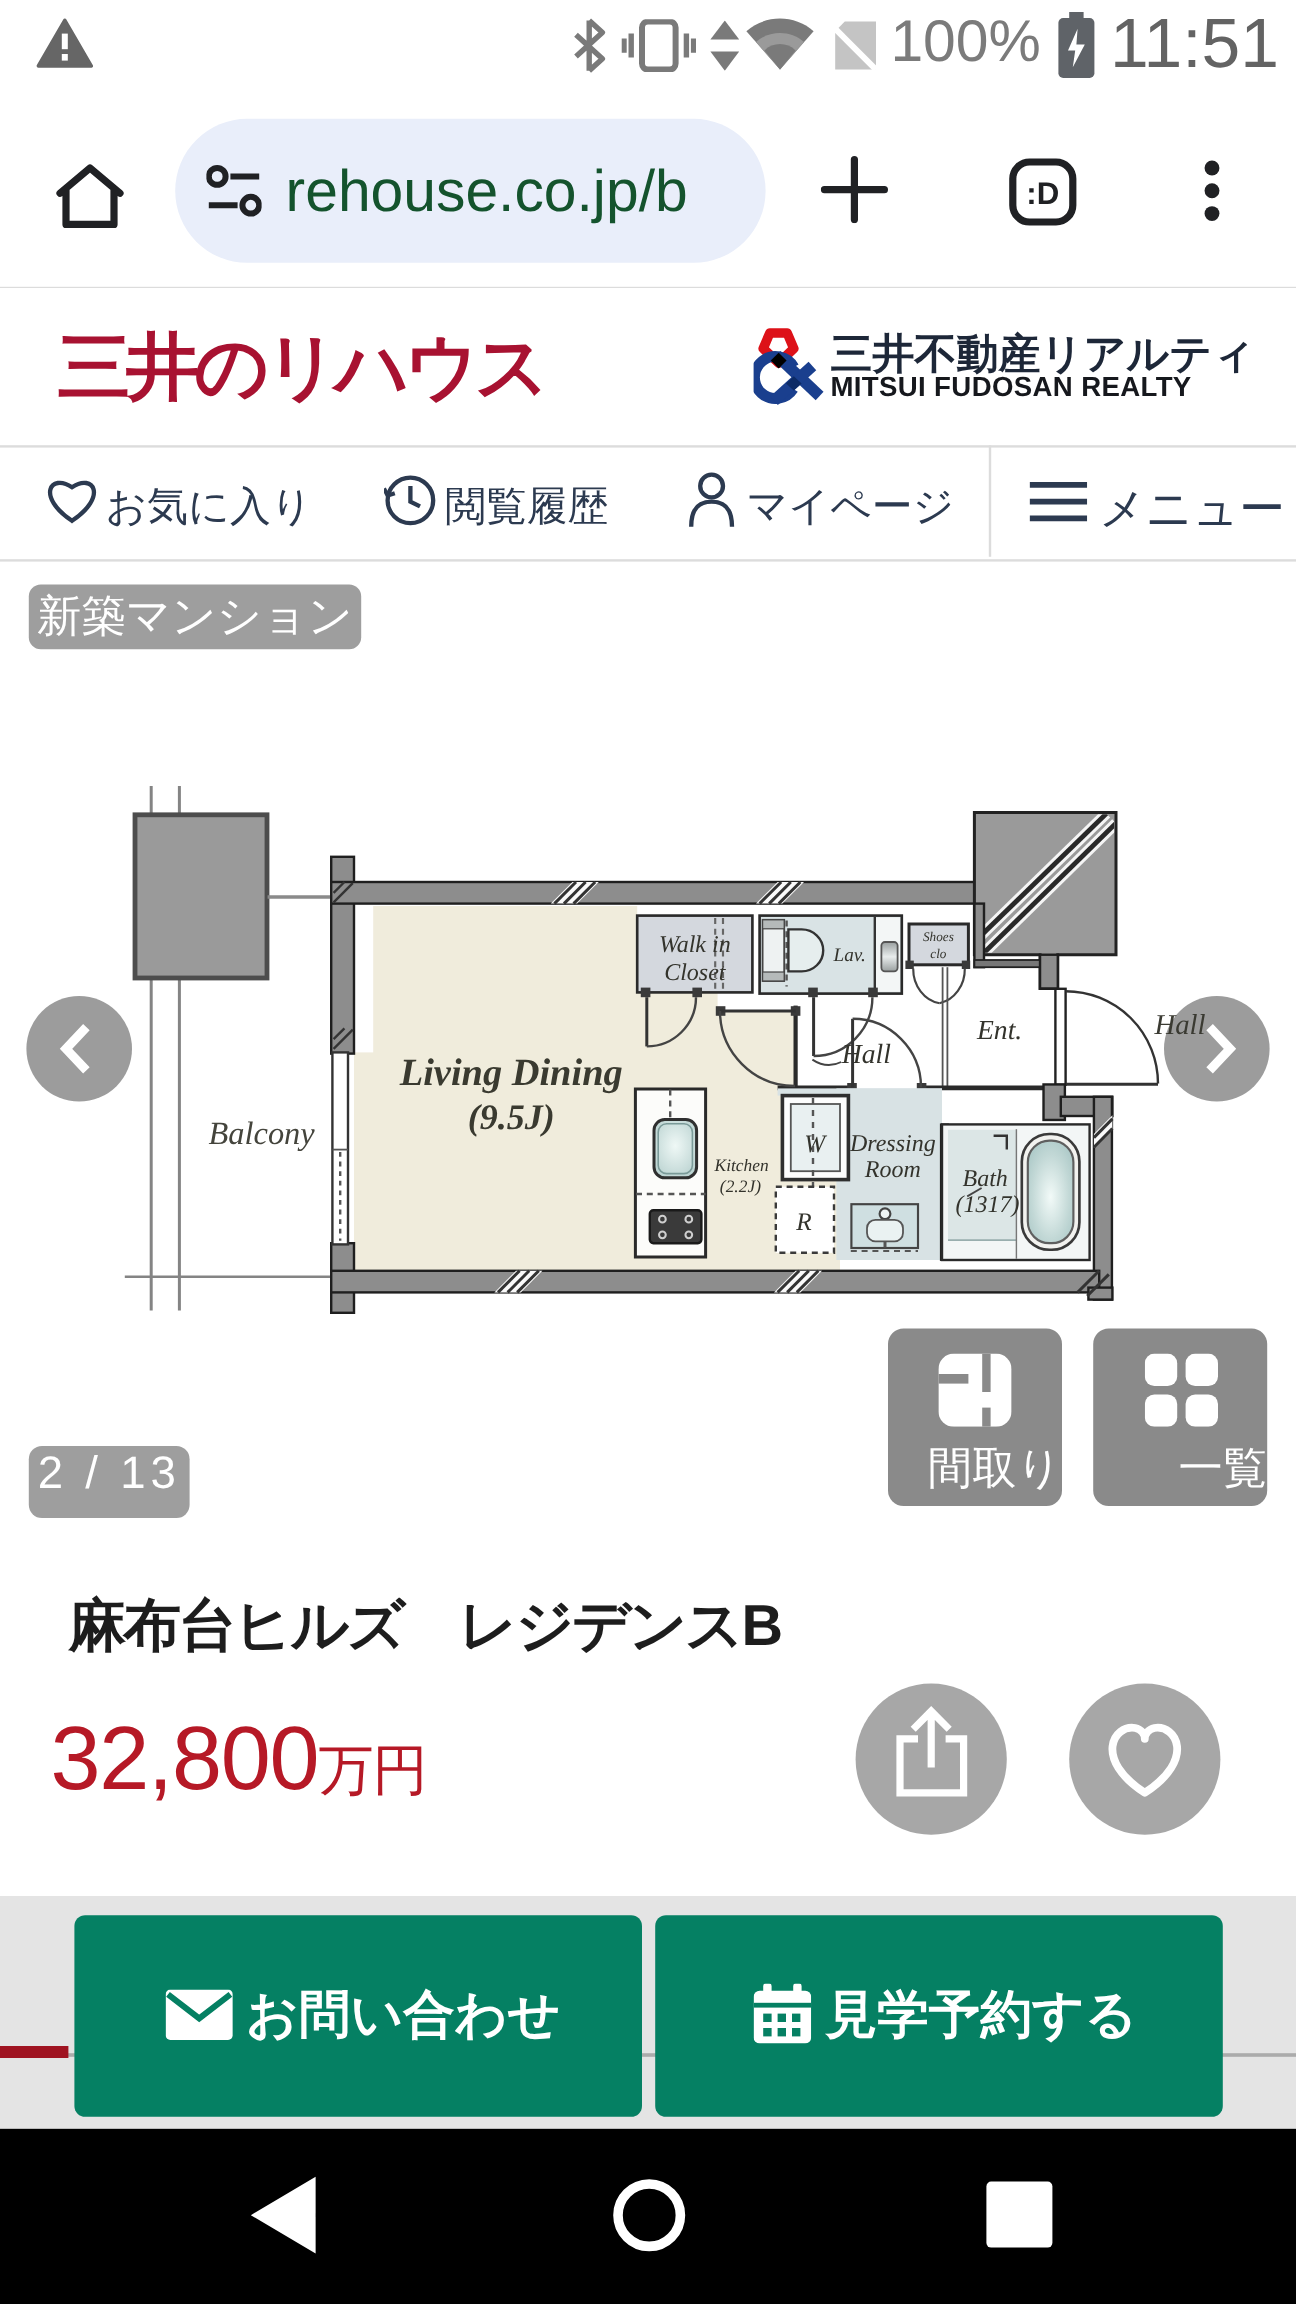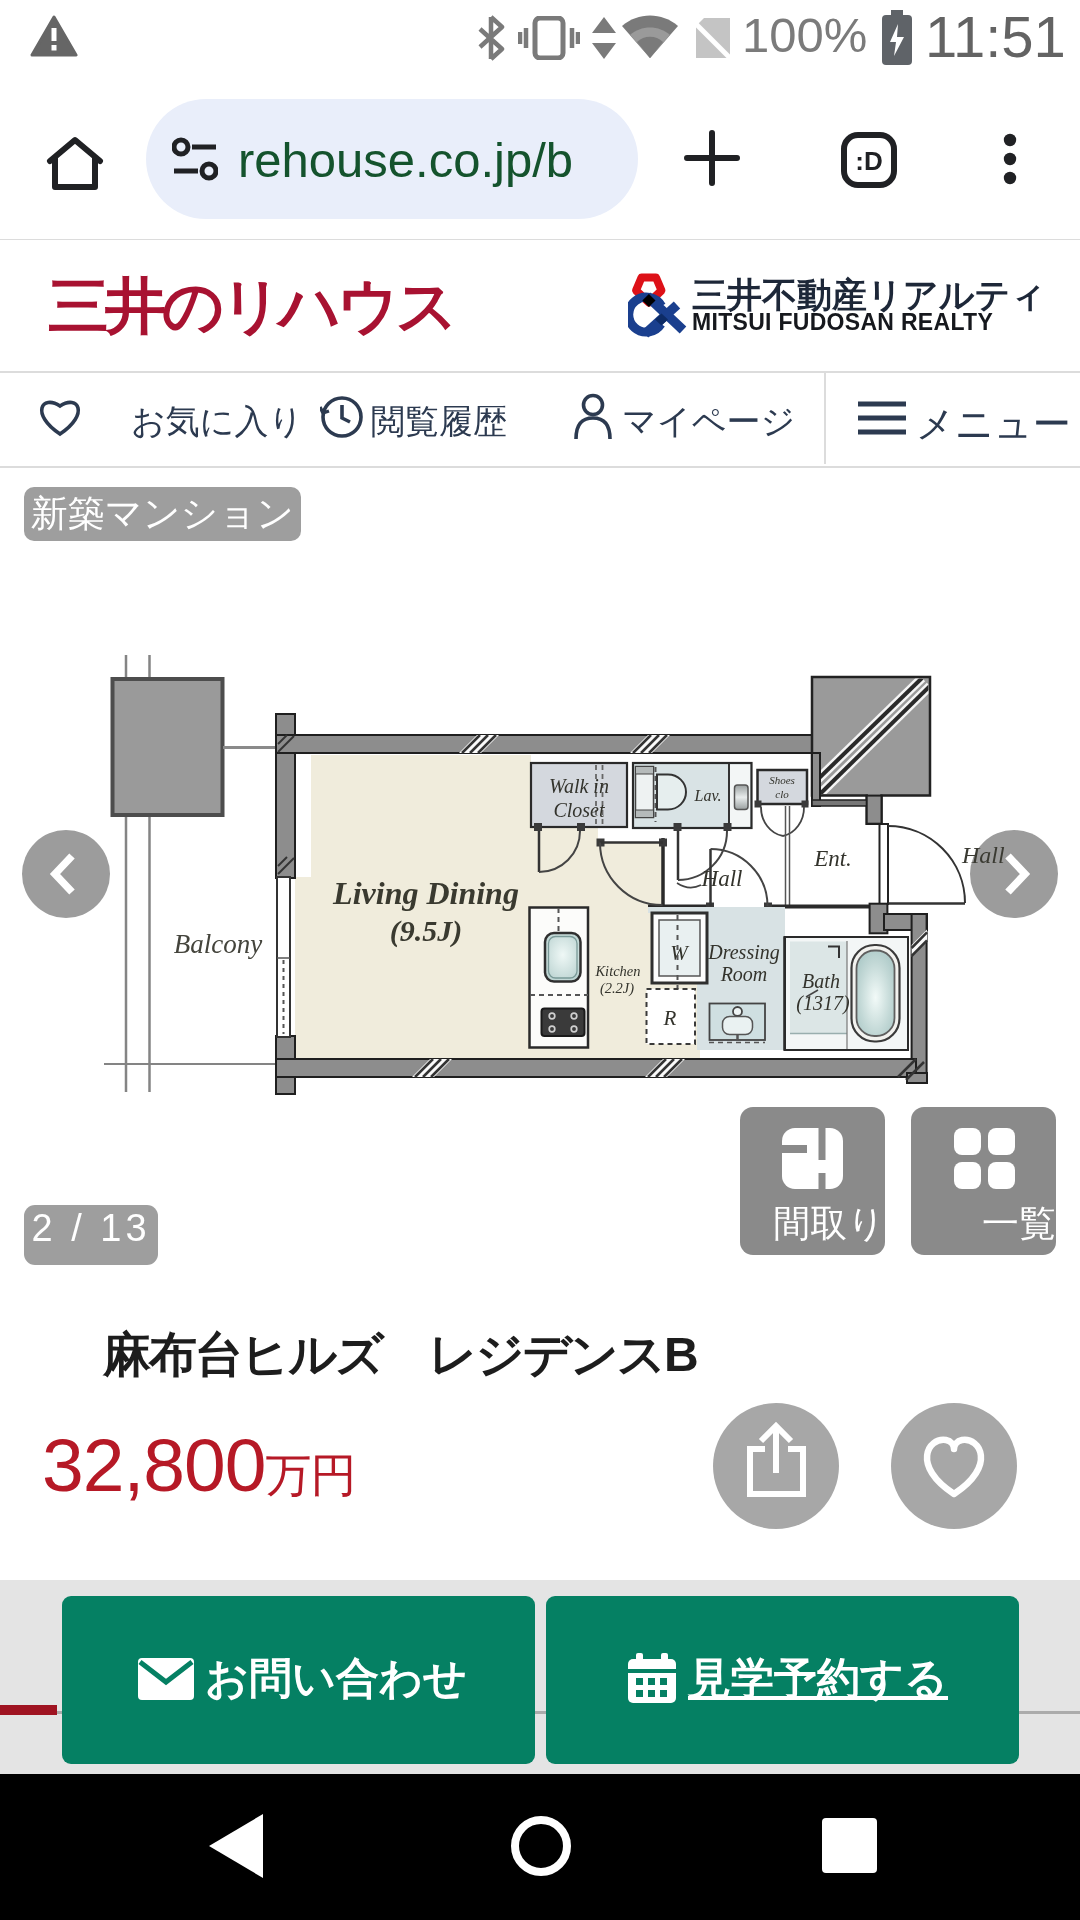--- a/index.html
+++ b/index.html
@@ -103,21 +103,21 @@
 
 <div class="abs" style="left:692px;top:309px;width:400px;height:26px;font-size:23px;font-weight:bold;color:#16181d;letter-spacing:0.3px;white-space:nowrap;">MITSUI FUDOSAN REALTY</div>
 
 <div class="abs" style="left:0;top:371px;width:1080px;height:93px;background:#fff;border-top:2px solid #dcdcdc;border-bottom:2px solid #dcdcdc;"></div>
 
 <div class="abs" style="left:824px;top:371px;width:2px;height:93px;background:#dcdcdc;"></div>
 
 <svg class="abs" style="left:38px;top:396px;" width="44" height="42" viewBox="0 0 44 42">
   <path d="M22 38 C-8 18 4 -2 22 10 C40 -2 52 18 22 38 Z" fill="none" stroke="#2c3a50" stroke-width="3.6"></path>
 </svg>
-<div class="abs" style="left:88px;top:399px;font-size:34px;color:#2c3a50;margin-left:43px;">お気に入り</div>
+<div class="abs" style="left:88px;top:399px;font-size:34px;color:#2c3a50;">お気に入り</div>
 
 <svg class="abs" style="left:320px;top:395px;" width="44" height="44" viewBox="0 0 44 44">
   <circle cx="22" cy="22" r="19" fill="none" stroke="#2c3a50" stroke-width="3.6"></circle>
   <path d="M22 10 V23 L30 27" stroke="#2c3a50" stroke-width="3.6" fill="none"></path>
   <path d="M3 18 l-3 -6 M3 18 l6 -2" stroke="#2c3a50" stroke-width="3.4" fill="none"></path>
 </svg>
 <div class="abs" style="left:371px;top:399px;font-size:34px;color:#2c3a50;">閲覧履歴</div>
 
 <svg class="abs" style="left:573px;top:393px;" width="40" height="48" viewBox="0 0 40 48">
   <circle cx="20" cy="12" r="9.5" fill="none" stroke="#2c3a50" stroke-width="3.6"></circle>
@@ -432,21 +432,21 @@
 
 <div class="abs" style="left:911px;top:1107px;width:145px;height:148px;background:#8a8a8a;border-radius:13px;"></div>
 <svg class="abs" style="left:954px;top:1128px;" width="61" height="61" viewBox="0 0 61 61">
   <rect x="0" y="0" width="27" height="27" rx="8" fill="#fff"></rect>
   <rect x="34" y="0" width="27" height="27" rx="8" fill="#fff"></rect>
   <rect x="0" y="34" width="27" height="27" rx="8" fill="#fff"></rect>
   <rect x="34" y="34" width="27" height="27" rx="8" fill="#fff"></rect>
 </svg>
 <div class="abs" style="left:911px;top:1199px;width:145px;text-align:right;font-size:37px;color:#fff;">一覧</div>
 
-<div class="abs" style="left:57px;top:1323px;font-size:48px;font-weight:bold;color:#1d1d1d;letter-spacing:-2px;margin-left:46px;">麻布台ヒルズ　レジデンスB</div>
+<div class="abs" style="left:57px;top:1323px;font-size:48px;font-weight:bold;color:#1d1d1d;letter-spacing:-2px;">麻布台ヒルズ　レジデンスB</div>
 
 <div class="abs" style="left:42px;top:1422px;font-size:75px;font-weight:400;color:#b61926;letter-spacing:-1px;white-space:nowrap;">32,800<span style="font-size:46px;">万円</span></div>
 
 <div class="abs" style="left:713px;top:1403px;width:126px;height:126px;border-radius:50%;background:#a7a7a7;"></div>
 <svg class="abs" style="left:713px;top:1403px;" width="126" height="126" viewBox="0 0 126 126">
   <path d="M52 46 H37 V91 H90 V46 H75" stroke="#fff" stroke-width="6" fill="none"></path>
   <path d="M63 70 V25 M48 38 L63 23 L78 38" stroke="#fff" stroke-width="6" fill="none"></path>
 </svg>
 
 <div class="abs" style="left:891px;top:1403px;width:126px;height:126px;border-radius:50%;background:#a7a7a7;"></div>
@@ -475,21 +475,21 @@
   <rect x="0" y="16" width="48" height="4" fill="#058063"></rect>
   <g fill="#058063">
     <rect x="8" y="25" width="7" height="7"></rect>
       <rect x="20" y="25" width="7" height="7"></rect>
       <rect x="32" y="25" width="7" height="7"></rect>
     <rect x="8" y="37" width="7" height="7"></rect>
       <rect x="20" y="37" width="7" height="7"></rect>
       <rect x="32" y="37" width="7" height="7"></rect>
   </g>
 </svg>
-<div class="abs" style="left:688px;top:1650px;font-size:43px;font-weight:bold;color:#fff;text-decoration:underline;">見学予約する</div>
+<div class="abs" style="left:688px;top:1650px;font-size:43px;font-weight:bold;color:#fff;">見学予約する</div>
 
 <div class="abs" style="left:0;top:1774px;width:1080px;height:146px;background:#000;"></div>
 
 <svg class="abs" style="left:205px;top:1812px;" width="62" height="68" viewBox="0 0 62 68">
   <path d="M58 2 V66 L4 34 Z" fill="#fff"></path>
 </svg>
 
 <svg class="abs" style="left:508px;top:1813px;" width="66" height="66" viewBox="0 0 66 66">
   <circle cx="33" cy="33" r="26" fill="none" stroke="#fff" stroke-width="8"></circle>
 </svg>

